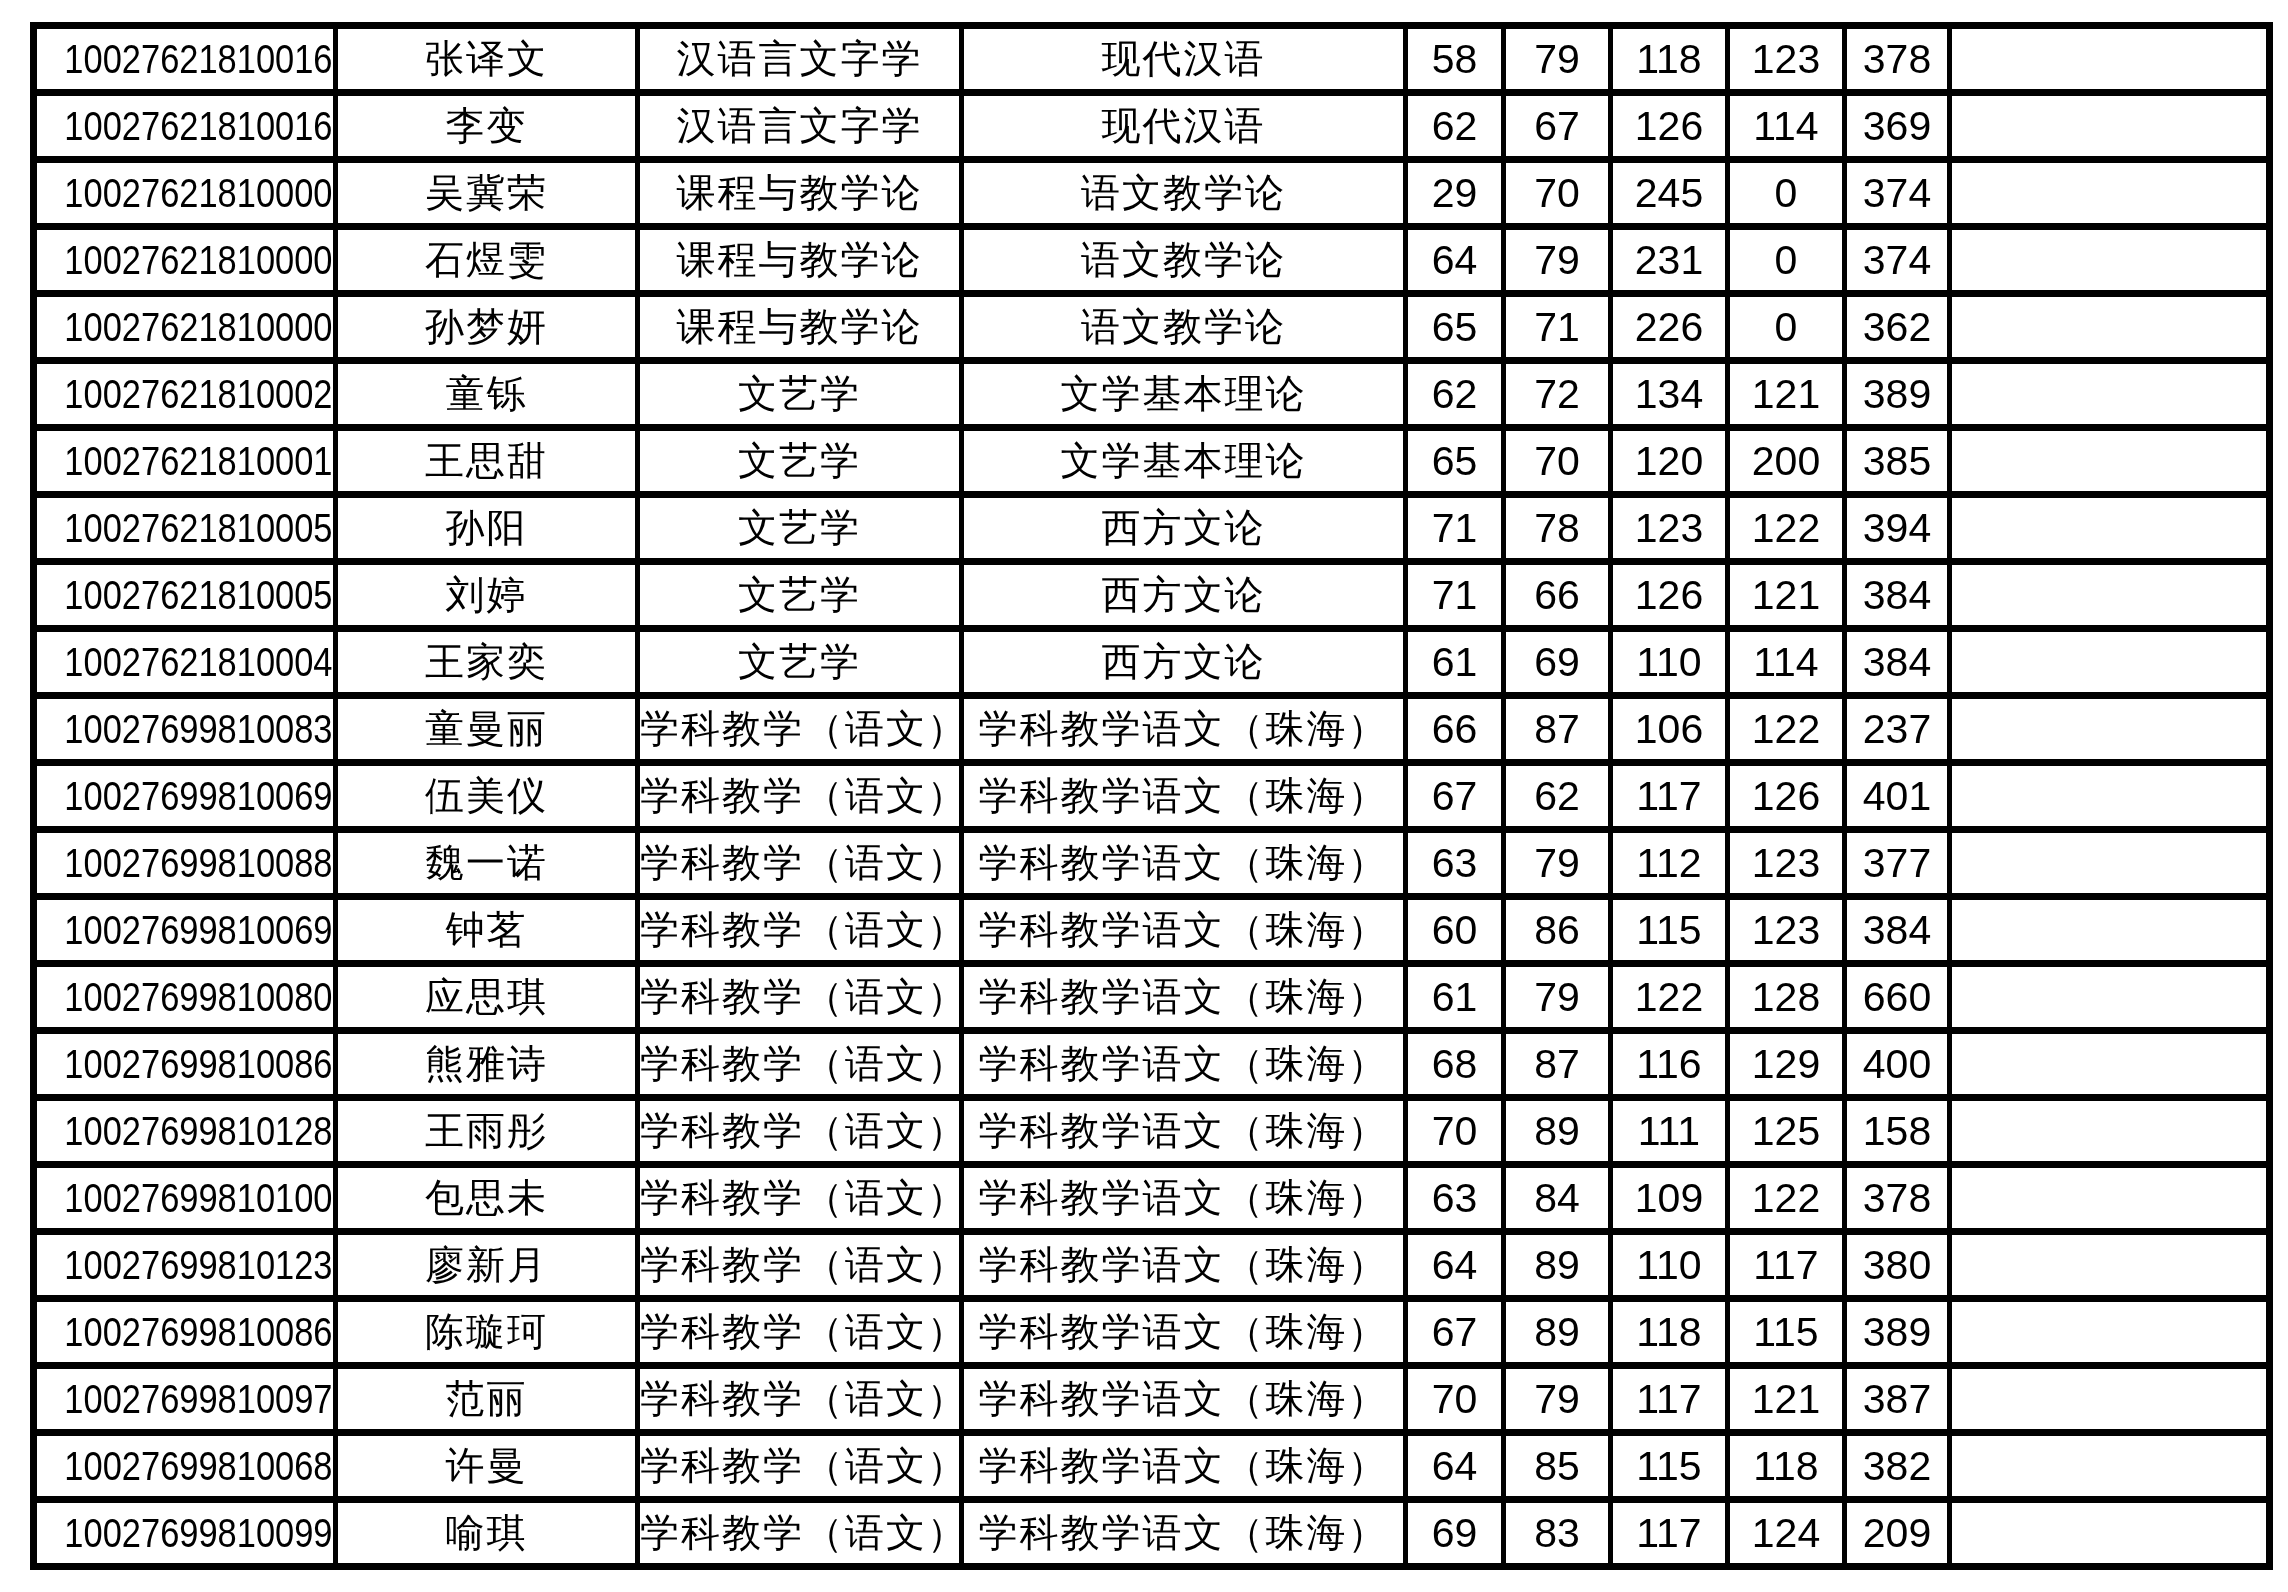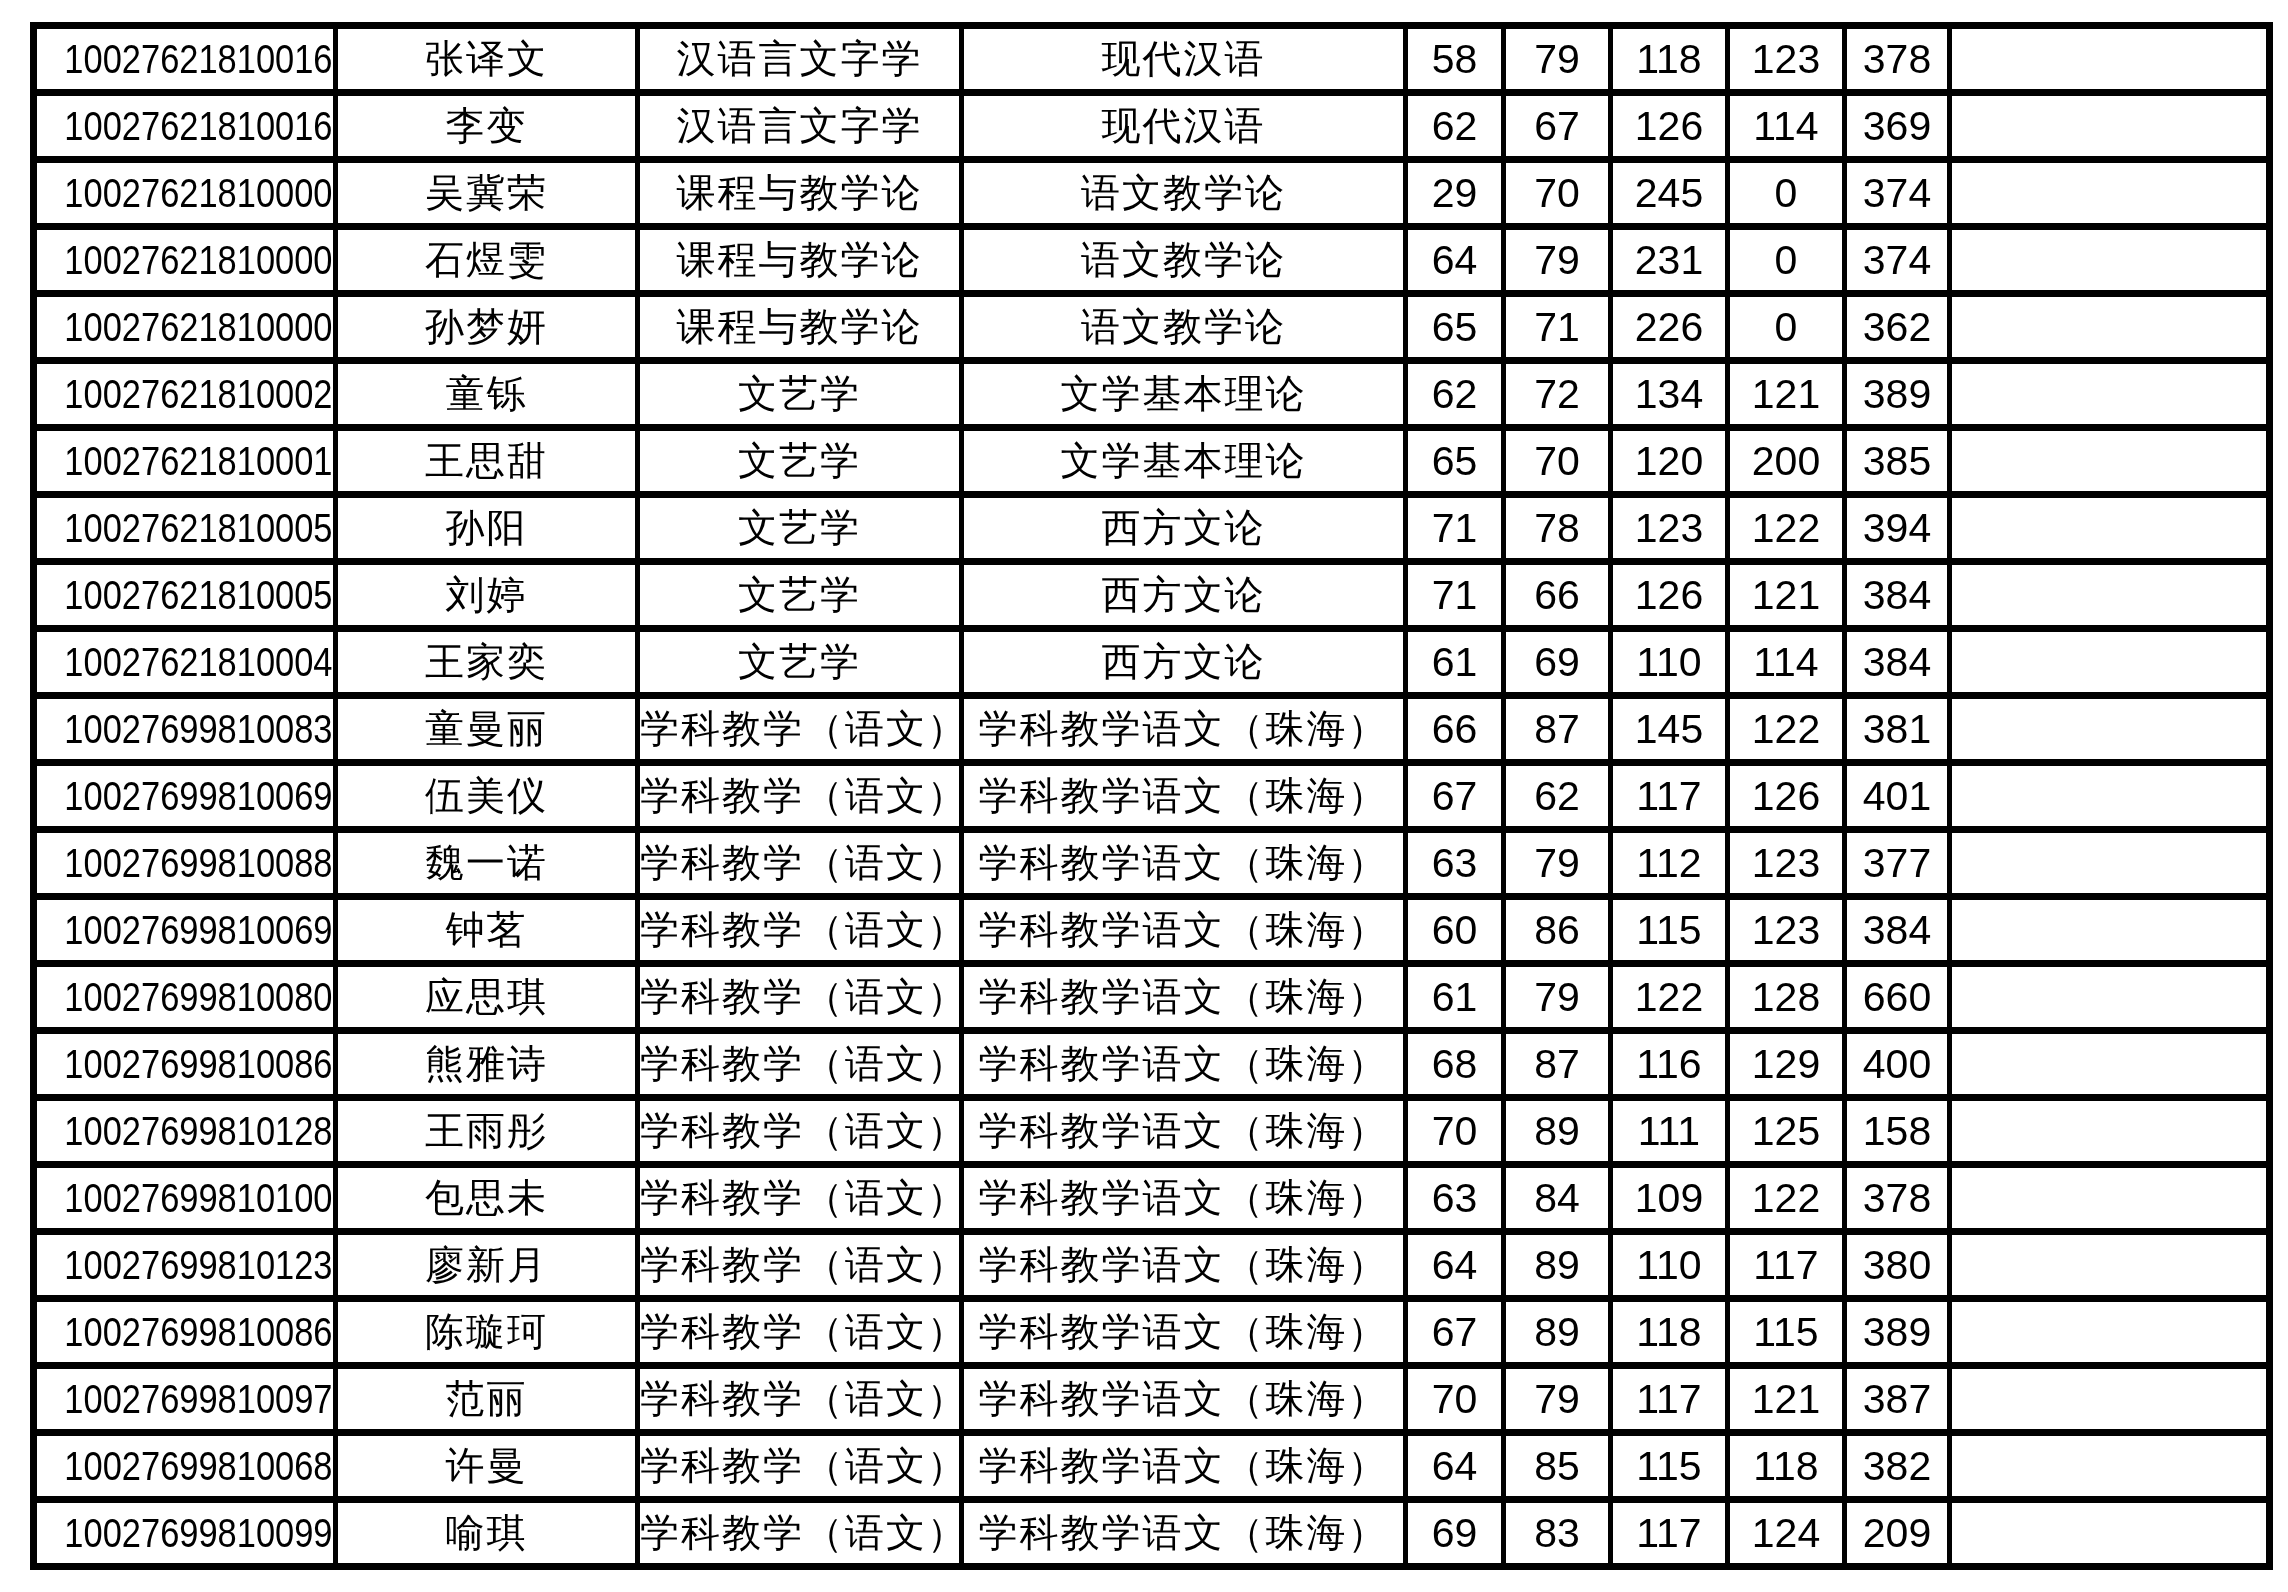--- a/index.html
+++ b/index.html
@@ -193,23 +193,23 @@
           <td class="cell-num">384</td>
           <td class="cell-cjk"></td>
         </tr>
         <tr>
           <td class="cell-id"><span class="narrow">100276998100833</span></td>
           <td class="cell-cjk">童曼丽</td>
           <td class="cell-cjk">学科教学（语文）</td>
           <td class="cell-cjk">学科教学语文（珠海）</td>
           <td class="cell-num">66</td>
           <td class="cell-num">87</td>
-          <td class="cell-num">145</td>
+          <td class="cell-num">106</td>
           <td class="cell-num">122</td>
-          <td class="cell-num">381</td>
+          <td class="cell-num">237</td>
           <td class="cell-cjk"></td>
         </tr>
         <tr>
           <td class="cell-id"><span class="narrow">100276998100693</span></td>
           <td class="cell-cjk">伍美仪</td>
           <td class="cell-cjk">学科教学（语文）</td>
           <td class="cell-cjk">学科教学语文（珠海）</td>
           <td class="cell-num">67</td>
           <td class="cell-num">62</td>
           <td class="cell-num">117</td>

